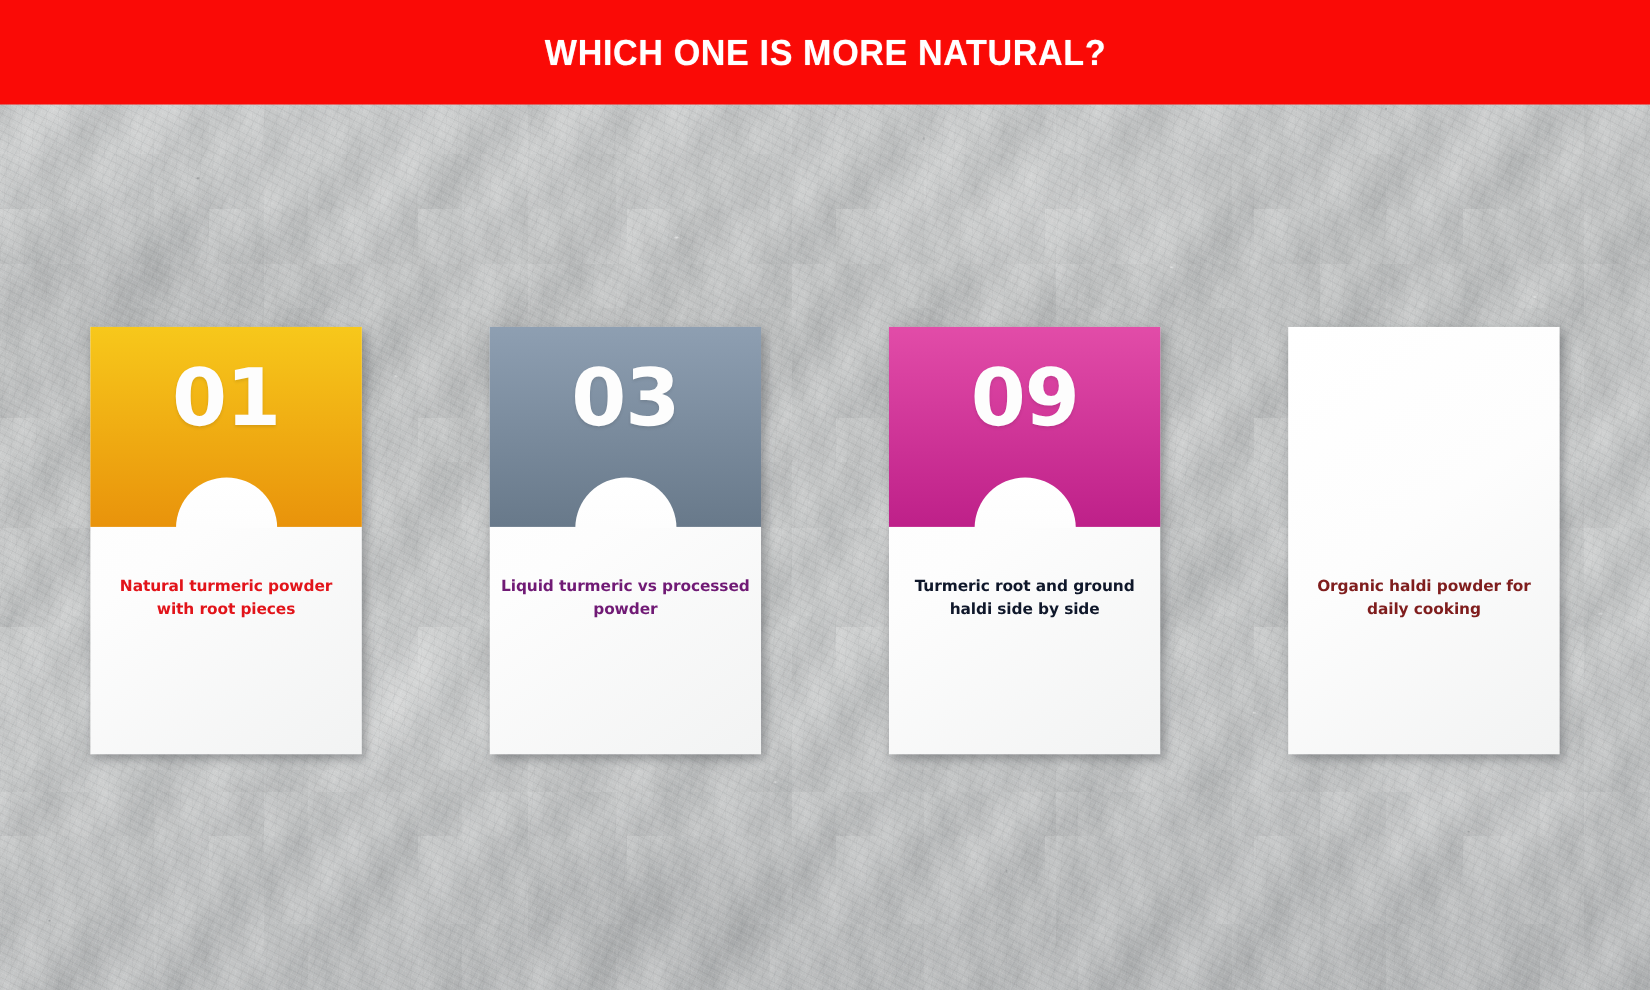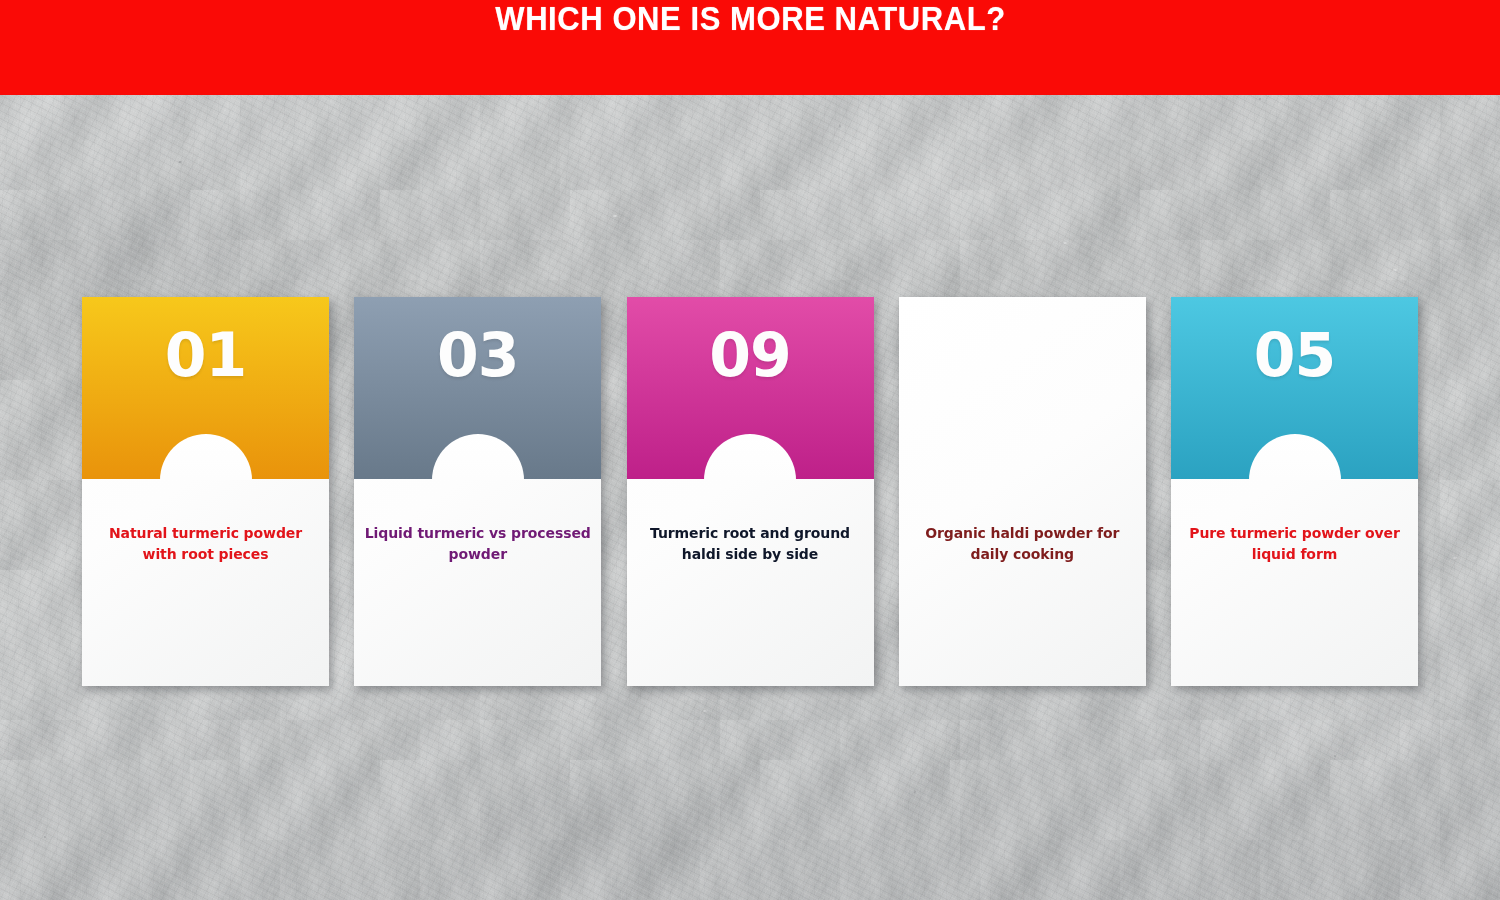--- a/index.html
+++ b/index.html
@@ -72,20 +72,21 @@
       radial-gradient(ellipse 200px 90px  at 74% 58%, rgba(108,111,114,.12), transparent 72%);
   }
 
   
   .header-banner {
     position:absolute;
     left:0; top:0;
     width:1500px; height:95px;
     background:#fa0a06;
     display:flex;
+    align-items:center;
     justify-content:center;
     z-index:5;
   }
   .header-title {
     color:#ffffff;
     font-family:"Liberation Sans Narrow","Liberation Sans", sans-serif;
     font-size:33px;
     font-weight:bold;
     letter-spacing:.6px;
     text-align:center;
@@ -136,21 +137,21 @@
     background:linear-gradient(180deg,#ffffff 0%,#fdfdfd 100%);
     border-radius:46px 46px 0 0;
   }
 
   .card-number {
     position:absolute;
     left:0; top:28px;
     width:247px;
     text-align:center;
     color:#fdfdfd;
-    font-size:60px;
+    font-size:72px;
     font-weight:bold;
     line-height:1;
     letter-spacing:-1px;
     font-family:"DejaVu Sans","Liberation Sans", sans-serif;
     text-shadow:0 2px 3px rgba(0,0,0,.10);
   }
 
   .card-caption {
     position:absolute;
     left:8px;
@@ -205,23 +206,15 @@
         <div class="card-bump"></div>
       </div>
       <div class="card-caption" style="color: #0f172a;">Turmeric root and ground haldi side by side</div>
     </div>
 
     <div class="card">
       <div class="card-body"></div>
       <div class="card-caption" style="color: #7f1d1d;">Organic haldi powder for daily cooking</div>
     </div>
 
-    <div class="card">
-      <div class="card-body"></div>
-      <div class="card-top" style="background: linear-gradient(rgb(77, 200, 226) 0%, rgb(43, 162, 193) 100%);">
-        <div class="card-number" style="color: rgb(253, 253, 253);">05</div>
-        <div class="card-bump"></div>
-      </div>
-      <div class="card-caption" style="color: rgb(226, 20, 26);">Pure turmeric powder over liquid form</div>
-    </div>
 
   </div>
 </div>
 
 </body></html>

